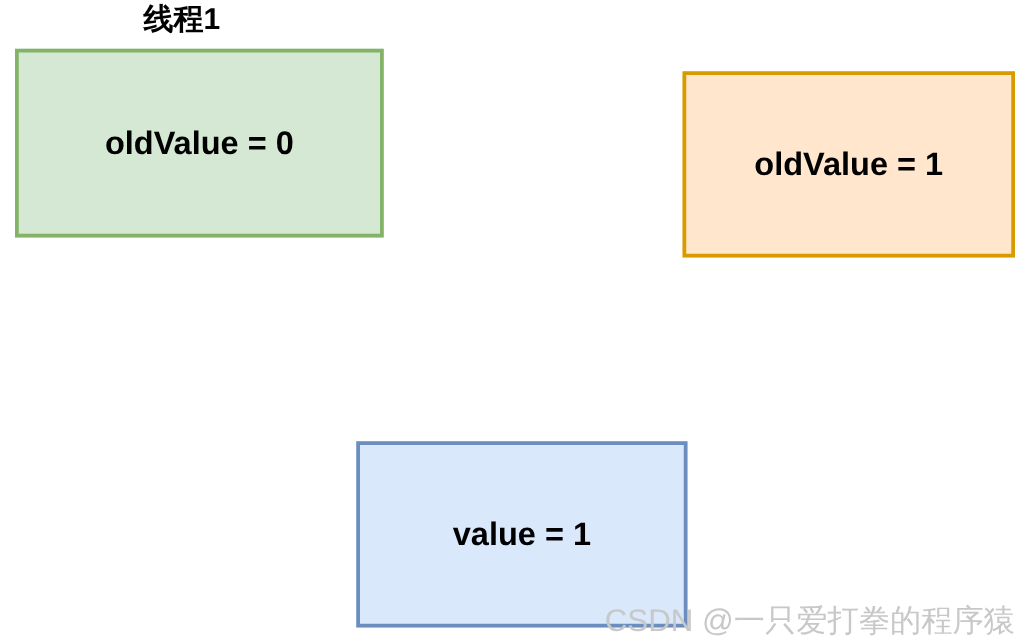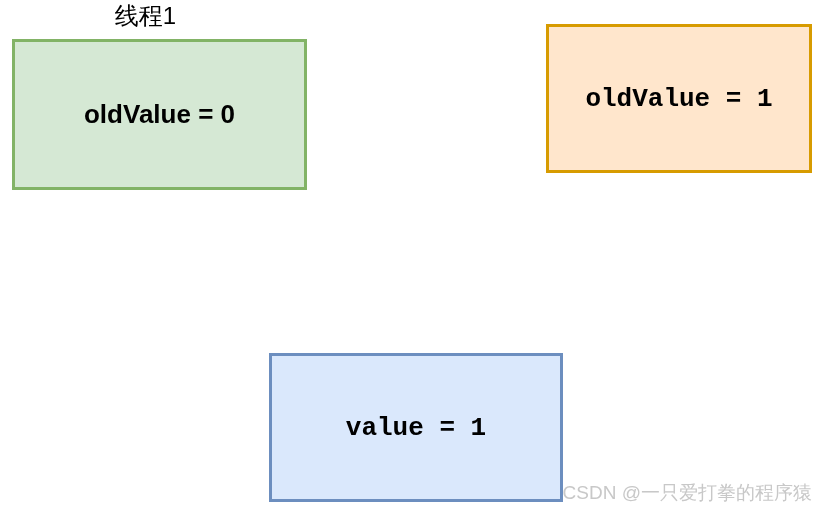--- a/index.html
+++ b/index.html
@@ -24,57 +24,55 @@
   .canvas {
     position: relative;
     width: 824px;
     height: 515px;
     background: var(--bg);
   }
   .node-title {
     position: absolute;
     text-align: center;
     font-size: 24px;
-    font-weight: normal;
+    font-weight: bold;
     color: var(--text);
     line-height: 30px;
   }
   #thread1-title { left: 12px;  top: 1px; width: 267px; }
   #thread2-title { left: 546px; top: 1px; width: 266px; }
   .shape {
     position: absolute;
     display: flex;
     align-items: center;
     justify-content: center;
     font-size: 26px;
     font-weight: bold;
     color: var(--text);
   }
   #thread1-box {
     left: 12px; top: 39px; width: 295px; height: 151px;
     background: var(--green-fill);
     border: 3px solid var(--green-border);
   }
   #thread2-box {
-    left: 546px; top: 24px; width: 266px; height: 149px;
+    left: 546px; top: 57px; width: 266px; height: 149px;
     background: var(--orange-fill);
     border: 3px solid var(--orange-border);
-    font-family: Liberation Mono, monospace;
   }
   #shared-box {
-    left: 269px; top: 353px; width: 294px; height: 149px;
+    left: 285px; top: 353px; width: 265px; height: 149px;
     background: var(--blue-fill);
     border: 3px solid var(--blue-border);
-    font-family: Liberation Mono, monospace;
   }
   .watermark {
     position: absolute;
     right: 12px;
     top: 480px;
-    font-size: 19px;
+    font-size: 25px;
     font-weight: normal;
     color: var(--watermark);
     white-space: nowrap;
   }
 </style>
 </head>
 <body>
 
 <div class="canvas">
 

